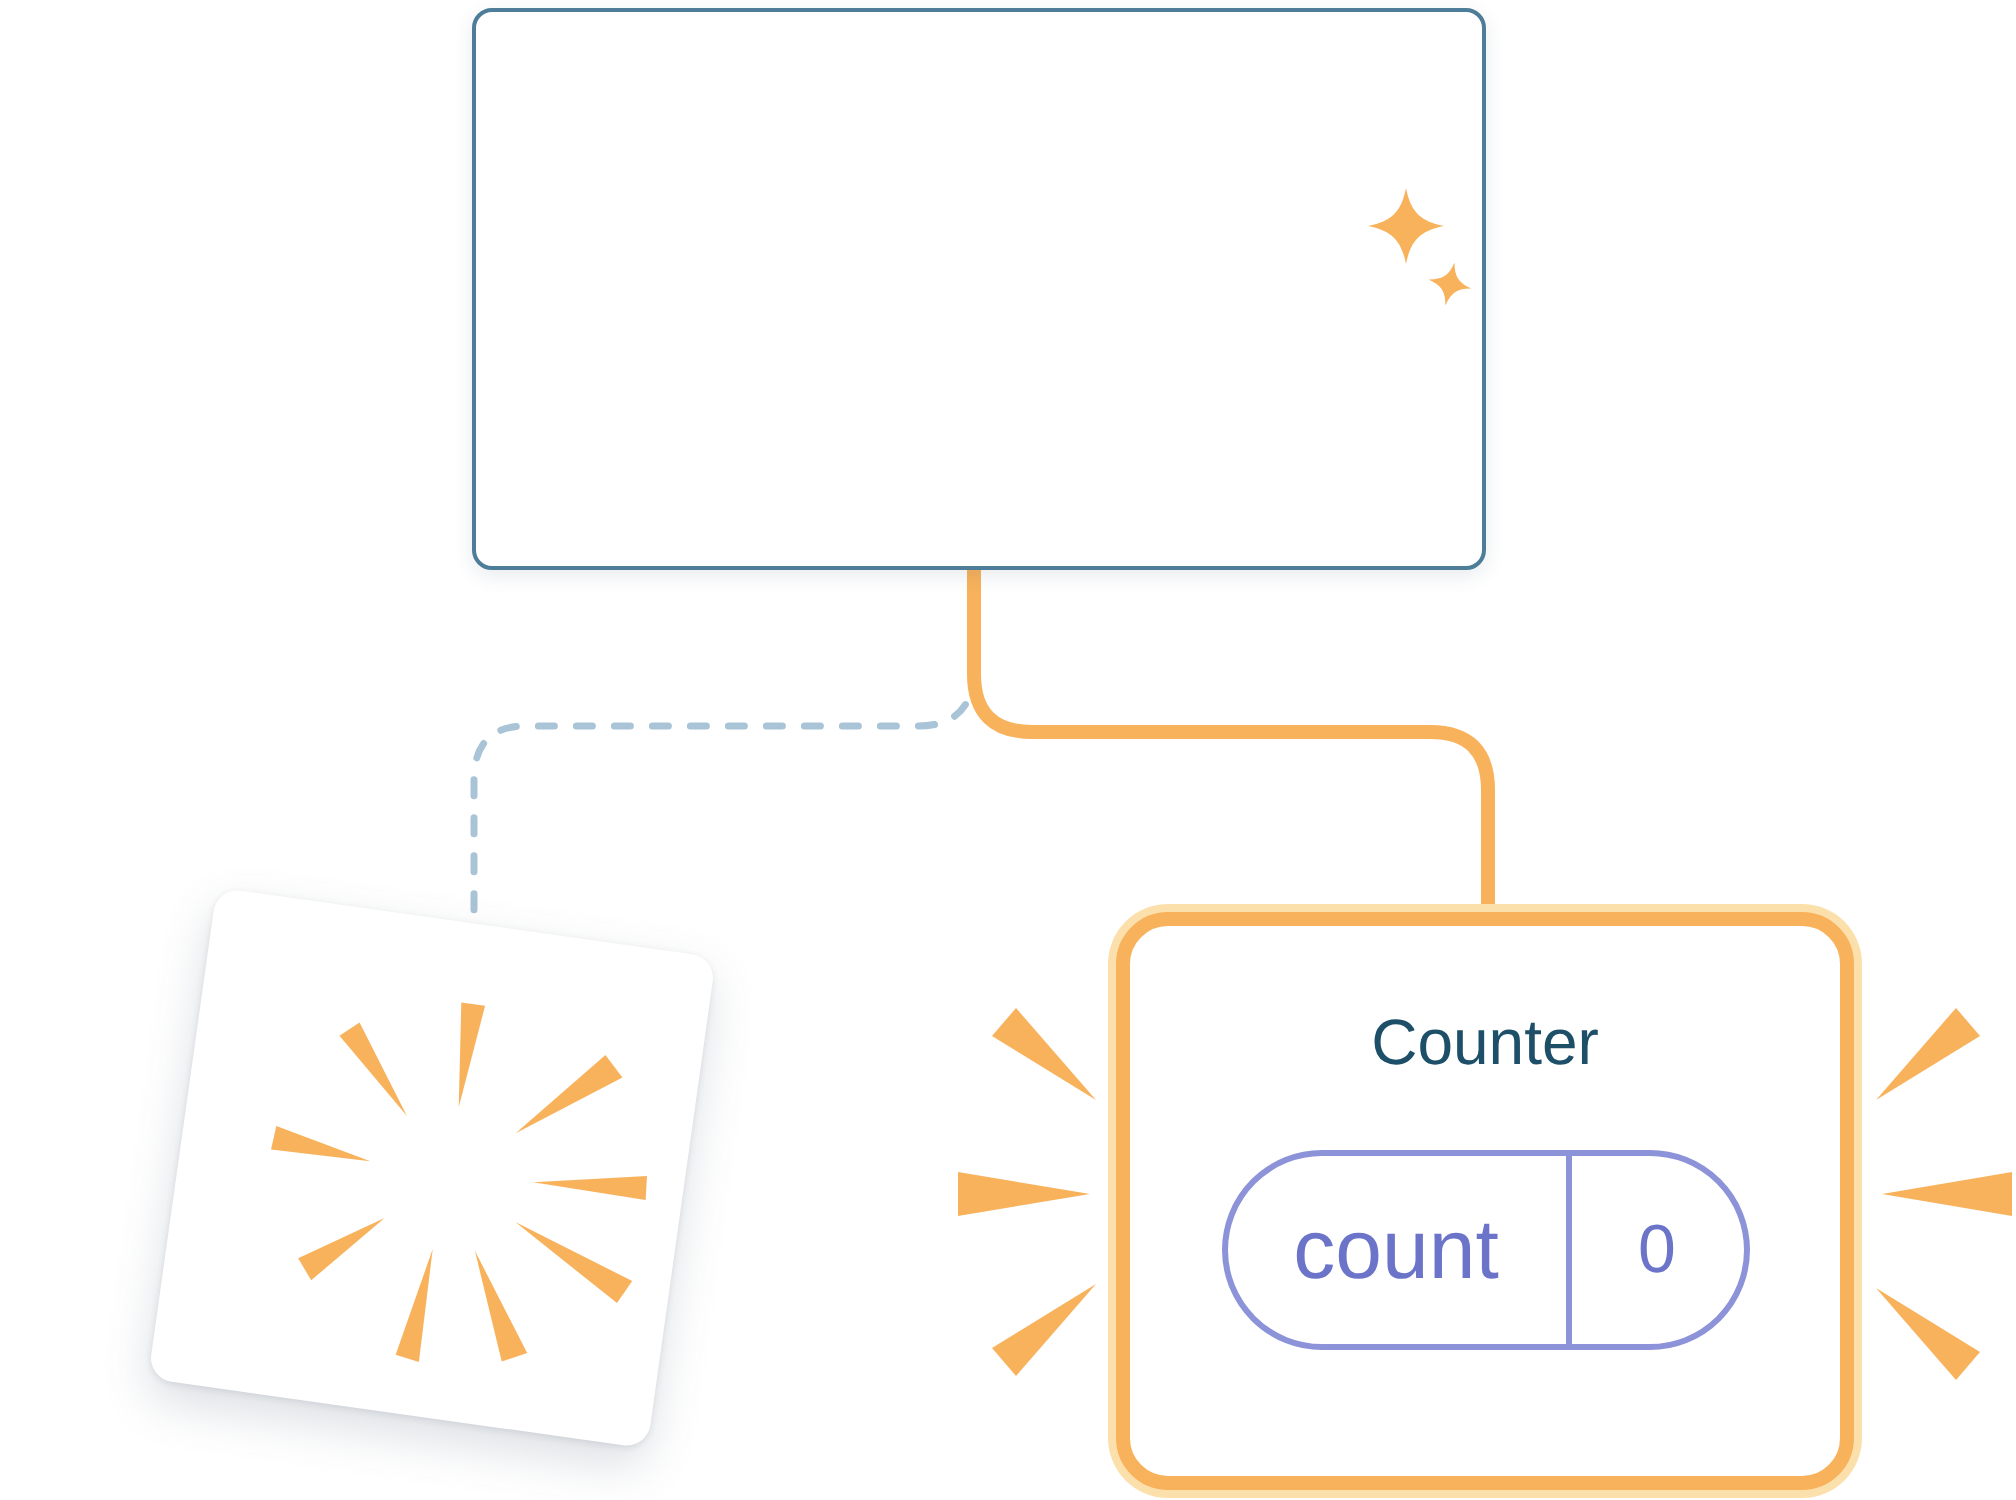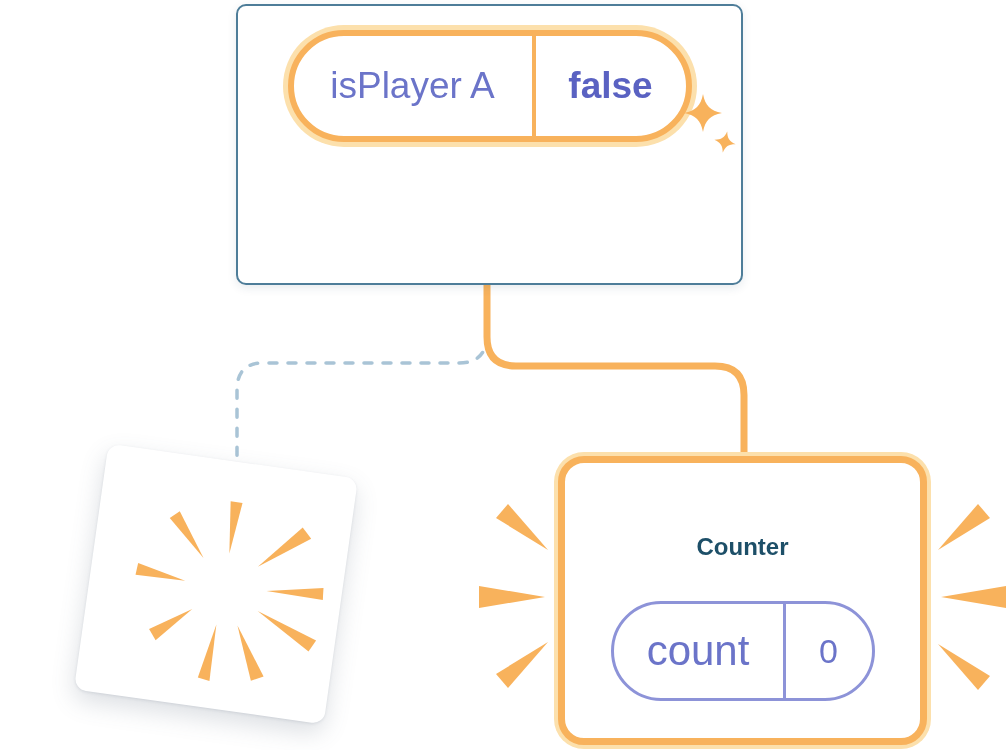--- a/index.html
+++ b/index.html
@@ -56,21 +56,21 @@
   }
   .poof-square svg{display:block;width:100%;height:100%;}
   .ray{fill:var(--orange,#F8B25C);}
 
   .counter-card{
     position:absolute;left:558px;top:456px;width:369px;height:289px;
     background:#fff;border:7px solid var(--orange,#F8B25C);
     box-shadow:0 0 0 4px var(--orange-halo,#FCE0AC);
     border-radius:26px;z-index:2;text-align:center;
   }
-  .counter-title{margin-top:64px;font-size:24px;line-height:40px;font-weight:700;color:var(--title-color,#1D4F68);}
+  .counter-title{margin-top:38px;font-size:32px;line-height:40px;font-weight:400;color:var(--title-color,#1D4F68);}
 
   .count-pill{
     width:264px;height:100px;margin:34px auto 0;background:#fff;
     border:3px solid var(--purple-border,#8D93D8);
     border-radius:60px;display:flex;align-items:stretch;overflow:hidden;
   }
   .count-pill .cell-name{flex:1;display:flex;align-items:center;justify-content:center;font-size:42px;color:var(--purple-text,#6B74C9);}
   .count-pill .divider{width:3px;background:var(--purple-border,#8D93D8);}
   .count-pill .cell-value{width:86px;display:flex;align-items:center;justify-content:center;font-size:34px;color:var(--purple-text,#6B74C9);}
 </style>
@@ -87,25 +87,20 @@
       <polygon class="burst-mark" points="548,550 496,518 508,504"></polygon>
       <polygon class="burst-mark" points="545,597 479,586 479,608"></polygon>
       <polygon class="burst-mark" points="548,642 508,688 496,674"></polygon>
       <polygon class="burst-mark" points="938,550 990,518 978,504"></polygon>
       <polygon class="burst-mark" points="941,597 1006,586 1006,608"></polygon>
       <polygon class="burst-mark" points="938,644 990,676 978,690"></polygon>
     </g>
   </svg>
 
   <div class="scoreboard-card">
-    <div class="state-pill">
-      <div class="cell-name">isPlayer A</div>
-      <div class="divider"></div>
-      <div class="cell-value">false</div>
-    </div>
   </div>
 
   <div class="sparkle sparkle-large">
     <svg viewBox="0 0 24 24">
         <path d="M12 0C13.5 7.5 16.5 10.5 24 12C16.5 13.5 13.5 16.5 12 24C10.5 16.5 7.5 13.5 0 12C7.5 10.5 10.5 7.5 12 0Z"></path>
       </svg>
   </div>
   <div class="sparkle sparkle-small">
     <svg viewBox="0 0 24 24">
         <path d="M12 0C13.5 7.5 16.5 10.5 24 12C16.5 13.5 13.5 16.5 12 24C10.5 16.5 7.5 13.5 0 12C7.5 10.5 10.5 7.5 12 0Z"></path>

